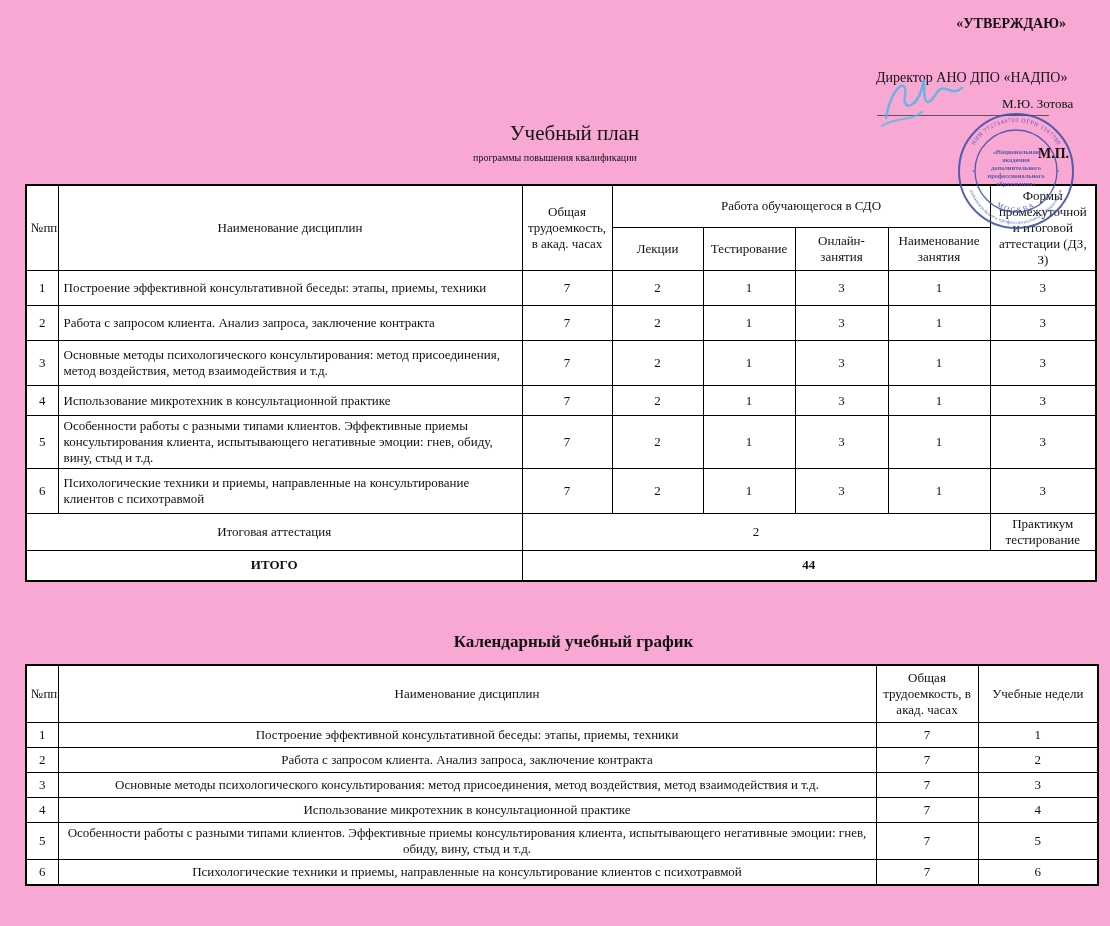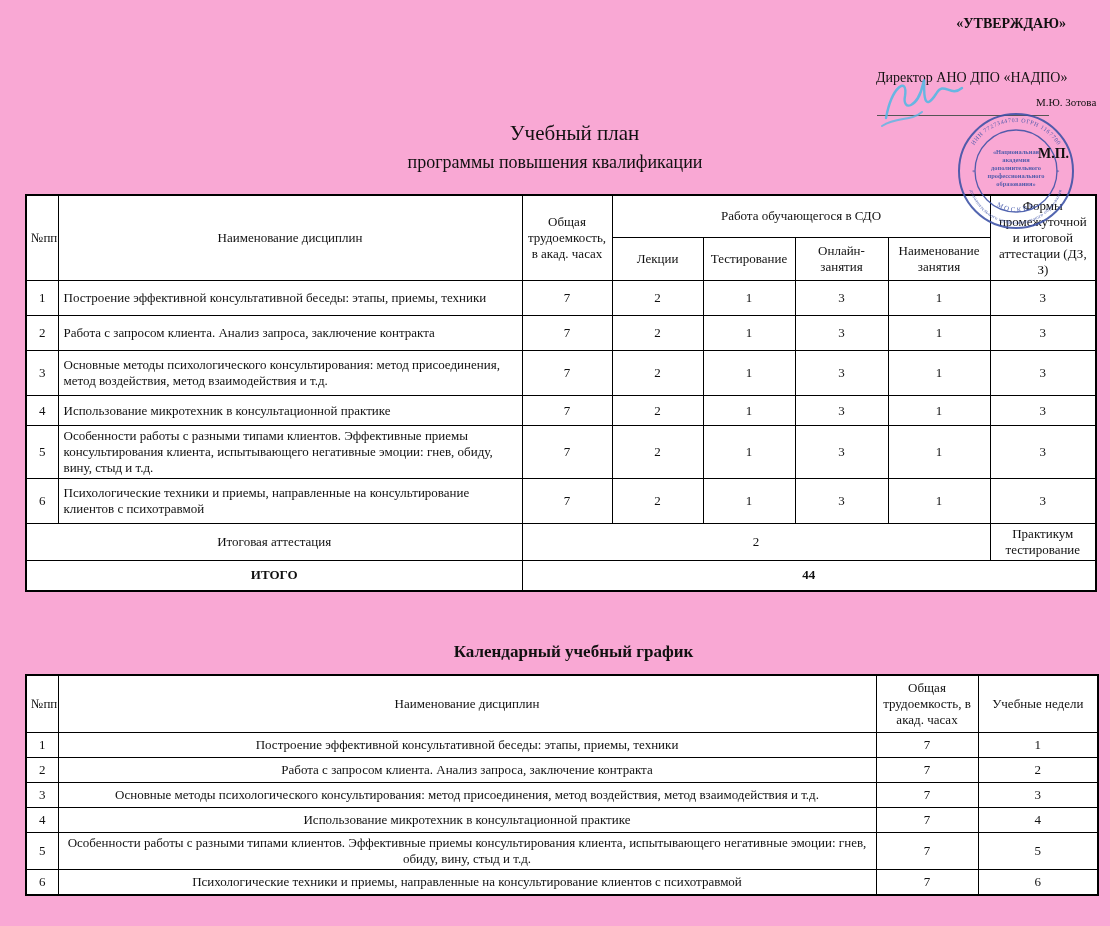--- a/index.html
+++ b/index.html
@@ -10,27 +10,27 @@
     background:#f9a8d4;
     font-family:"Liberation Serif", serif;
     color:#111;
     overflow:hidden;
     margin:0 auto;
   }
   
   .approve { position:absolute; top:16px; right:44px; font-weight:bold; font-size:14px; }
   .director { position:absolute; top:70px; left:876px; font-size:14px; }
   .sig-line { position:absolute; top:92px; left:877px; width:172px; height:24px; border-bottom:1.3px solid #555; }
-  .sig-name { position:absolute; top:96px; left:1036px; font-size:11px; }
+  .sig-name { position:absolute; top:96px; left:1002px; font-size:13px; }
   .sig-svg { position:absolute; top:70px; left:880px; }
   .stamp-svg { position:absolute; top:110px; left:955px; opacity:0.88; }
   .mp { position:absolute; top:146px; left:1038px; font-size:14px; font-weight:600; }
   
   .title1 { padding-top:121px; text-align:center; font-size:21px;padding-left:39px; }
-  .title2 { text-align:center; font-size:18px; margin-top:6px; }
+  .title2 { text-align:center; font-size:10px; margin-top:6px; }
   .program { text-align:center; font-size:16.5px; font-weight:bold; margin-top:24px; }
   
   table { border-collapse:collapse; table-layout:fixed; background:#fff; }
   td, th { border:1px solid #000; font-size:13px; font-weight:normal; padding:2px 4px; vertical-align:middle; overflow:hidden; }
   .t1 { width:1070px; margin:21px 0 0 25px; border:2px solid #000; }
   .t2 { width:1072px; margin:12px 0 0 25px; border:2px solid #000; }
   thead th { text-align:center; }
   .t1 thead tr.gr1 th { height:37px; }
   .t1 thead tr.gr2 th { height:38px; }
   .t1 tbody td { height:35px; }

